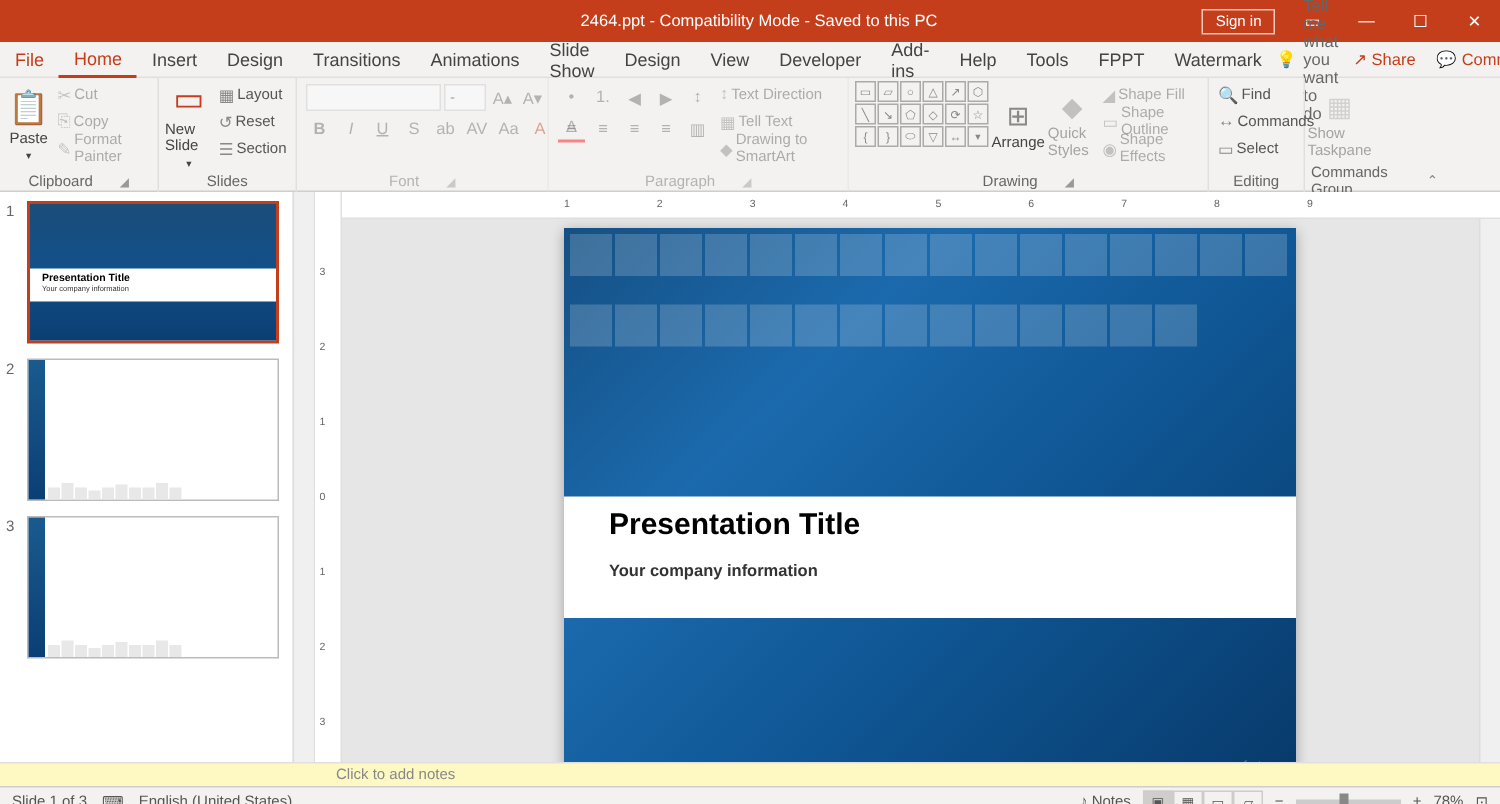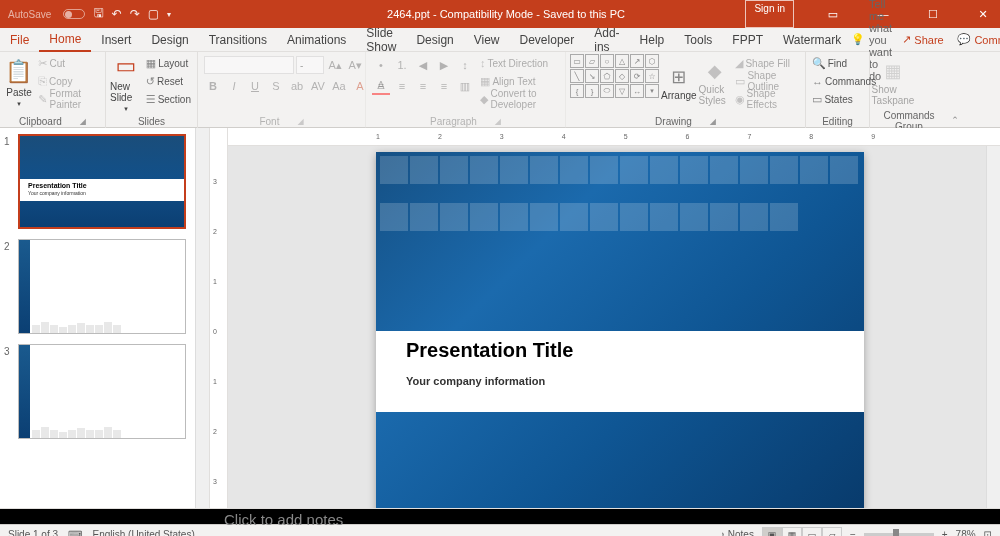--- a/index.html
+++ b/index.html
@@ -4,34 +4,34 @@
 <style>
 *{margin:0;padding:0;box-sizing:border-box;font-family:"Segoe UI",sans-serif;user-select:none}
 body{width:1000px;height:536px;overflow:hidden;background:#fff;font-size:11px;color:#444}
 .titlebar{height:28px;background:#c43e1c;display:flex;align-items:center;color:#fff;font-size:11px}
 .titlebar .qat{display:flex;align-items:center;gap:8px;padding:0 8px}
 .titlebar .qat-item{opacity:.9;font-size:12px}
 .titlebar .autosave{font-size:10px;opacity:.6;margin-right:4px}
 .titlebar .toggle{width:22px;height:10px;border:1px solid rgba(255,255,255,.5);border-radius:6px;position:relative}
 .titlebar .toggle::after{content:"";position:absolute;width:7px;height:7px;background:rgba(255,255,255,.6);border-radius:50%;top:.5px;left:1px}
 .titlebar .center-title{position:absolute;left:12px;right:0;text-align:center;font-size:11px;pointer-events:none}
-.titlebar .right{margin-left:auto;display:flex;gap:16px}
+.titlebar .right{margin-left:auto;display:flex;align-items:center;gap:2px}
 .titlebar .signin{border:1px solid rgba(255,255,255,.7);padding:2px 8px;font-size:10px;margin-right:6px}
 .titlebar .winbtn{width:34px;height:28px;display:flex;align-items:center;justify-content:center;font-size:11px}
 .menubar{height:24px;background:#f3f2f1;display:flex;align-items:center;font-size:12px;border-bottom:1px solid #e1dfdd}
 .menubar .tab{padding:0 10px;height:24px;display:flex;align-items:center;cursor:pointer}
 .menubar .tab.file{color:#c43e1c}
 .menubar .tab.active{border-bottom:2px solid #c43e1c;color:#c43e1c}
 .menubar .right{margin-left:auto;display:flex;align-items:center;gap:6px;padding-right:8px}
 .menubar .tellme{color:#666;font-size:11px;display:flex;align-items:center;gap:4px}
 .menubar .share,.menubar .comments{color:#c43e1c;font-size:11px;display:flex;align-items:center;gap:3px;padding:0 4px}
 .ribbon{height:76px;background:#f3f2f1;display:flex;border-bottom:1px solid #d0cecb}
 .rgroup{display:flex;flex-direction:column;height:76px;border-right:1px solid #e1dfdd;padding:2px 4px 0}
 .rgroup .content{flex:1;display:flex;align-items:flex-start;gap:2px}
-.rgroup .label{height:14px;font-size:10px;color:#666;text-align:center;display:flex;align-items:center;justify-content:center;gap:18px}
+.rgroup .label{height:14px;font-size:10px;color:#666;text-align:left;display:flex;align-items:center;justify-content:center;gap:18px}
 .rgroup .label .dlg{font-size:8px;color:#999}
 .bigbtn{display:flex;flex-direction:column;align-items:center;justify-content:center;width:38px;height:58px;font-size:10px;gap:2px}
 .bigbtn .icon{font-size:22px;color:#c43e1c}
 .smallrow{display:flex;align-items:center;gap:2px;font-size:10px;color:#555;height:18px;padding:0 2px}
 .smallrow .icon{font-size:11px;color:#888}
 .disabled{opacity:.45}
 .fontbox,.sizebox{border:1px solid #ccc;background:#fff;height:18px;font-size:10px;padding:0 3px;display:flex;align-items:center}
 .fontbox{width:90px}.sizebox{width:28px}
 .iconbtn{width:18px;height:18px;display:flex;align-items:center;justify-content:center;font-size:11px;color:#666}
 .shapes-grid{display:grid;grid-template-columns:repeat(6,14px);grid-template-rows:repeat(3,14px);gap:1px}
@@ -56,42 +56,33 @@
 .hruler{height:18px;background:#fff;border-bottom:1px solid #e1dfdd;display:flex;align-items:center;font-size:7px;color:#666;padding-left:148px;gap:58px}
 .slide-canvas{position:absolute;top:24px;left:148px;width:488px;height:366px;background:#fff;box-shadow:0 2px 8px rgba(0,0,0,.3)}
 .slide-bg{position:absolute;inset:0;background:linear-gradient(135deg,#155084 0%,#1b6aad 30%,#0f5694 60%,#083a6b 100%)}
 .slide-squares{position:absolute;top:0;left:0;right:0;height:100px;display:flex;flex-wrap:wrap;gap:2px;padding:4px;opacity:.18}
 .slide-squares div{width:28px;height:28px;background:#fff}
 .slide-band{position:absolute;top:49%;left:0;right:0;height:22%;background:#fff}
 .slide-title{position:absolute;top:51%;left:30px;font-size:20px;font-weight:bold;color:#000}
 .slide-sub{position:absolute;top:61%;left:30px;font-size:11px;font-weight:bold;color:#333}
 .slide-footer{position:absolute;bottom:4px;right:8px;font-size:7px;color:rgba(255,255,255,.4)}
 .escroll{position:absolute;right:0;top:18px;bottom:0;width:14px;background:#f0f0f0;border-left:1px solid #ddd}
-.notes{height:16px;border-top:1px solid #e1dfdd;padding:2px 224px;font-size:15px;color:#888;background:#000000}
+.notes{height:16px;border-top:1px solid #e1dfdd;padding:2px 224px;font-size:10px;color:#888;background:#fef9c3}
 .status{height:20px;background:#f3f2f1;border-top:1px solid #d0cecb;display:flex;align-items:center;font-size:10px;color:#555;padding:0 8px}
 .status .right{margin-left:auto;display:flex;align-items:center;gap:8px}
 .status .viewbtns{display:flex;gap:0}
 .status .vbtn{width:20px;height:16px;border:1px solid #ccc;display:flex;align-items:center;justify-content:center;font-size:9px}
 .status .vbtn.active{background:#d0cecb}
 .zoom-slider{width:70px;height:3px;background:#ccc;position:relative}
 .zoom-slider::after{content:"";position:absolute;width:6px;height:10px;background:#888;top:-4px;left:42%}
 </style>
 </head>
 <body>
 
 <div class="titlebar">
-  <div class="qat">
-    <span class="autosave">AutoSave</span>
-    <span class="toggle"></span>
-    <span class="qat-item">🖫</span>
-    <span class="qat-item">↶</span>
-    <span class="qat-item">↷</span>
-    <span class="qat-item">▢</span>
-    <span class="qat-item" style="font-size:8px">▾</span>
-  </div>
   <div class="center-title">2464.ppt  -  Compatibility Mode  -  Saved to this PC</div>
   <div class="right">
     <span class="signin">Sign in</span>
     <span class="winbtn">▭</span>
     <span class="winbtn">—</span>
     <span class="winbtn">☐</span>
     <span class="winbtn close">✕</span>
   </div>
 </div>
 
@@ -230,25 +221,25 @@
           <span class="iconbtn">▥</span>
         </div>
       </div>
       <div>
         <div class="smallrow">
             <span class="icon">↕</span>
             <span>Text Direction</span>
           </div>
         <div class="smallrow">
             <span class="icon">▦</span>
-            <span>Align Text</span>
+            <span>Tell Text</span>
           </div>
         <div class="smallrow">
             <span class="icon">◆</span>
-            <span>Convert to Developer</span>
+            <span>Drawing to SmartArt</span>
           </div>
       </div>
     </div>
     <div class="label">
         <span>Paragraph</span>
         <span class="dlg">◢</span>
       </div>
   </div>
   <div class="rgroup" style="width:240px">
     <div class="content">
@@ -306,21 +297,21 @@
       <div class="smallrow">
             <span class="icon">🔍</span>
             <span>Find</span>
           </div>
       <div class="smallrow">
             <span class="icon">↔</span>
             <span>Commands</span>
           </div>
       <div class="smallrow">
             <span class="icon">▭</span>
-            <span>States</span>
+            <span>Select</span>
           </div>
     </div>
       </div>
     <div class="label">
         <span>Editing</span>
       </div>
   </div>
   <div class="rgroup" style="width:78px;border-right:none">
     <div class="content">
       <div class="bigbtn disabled">

